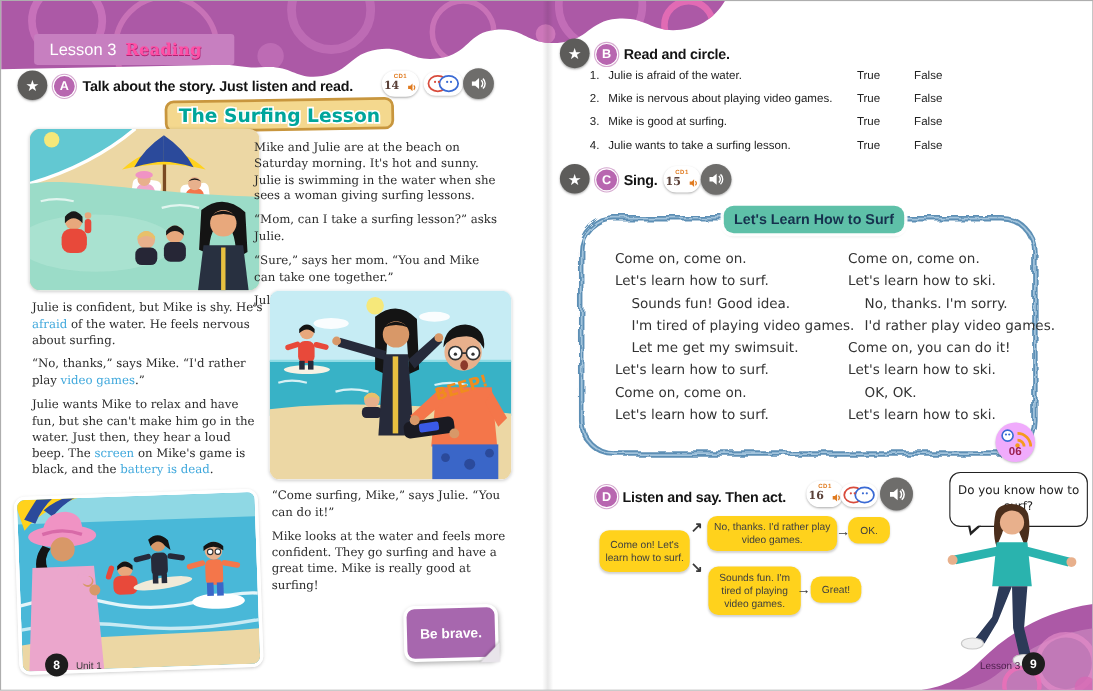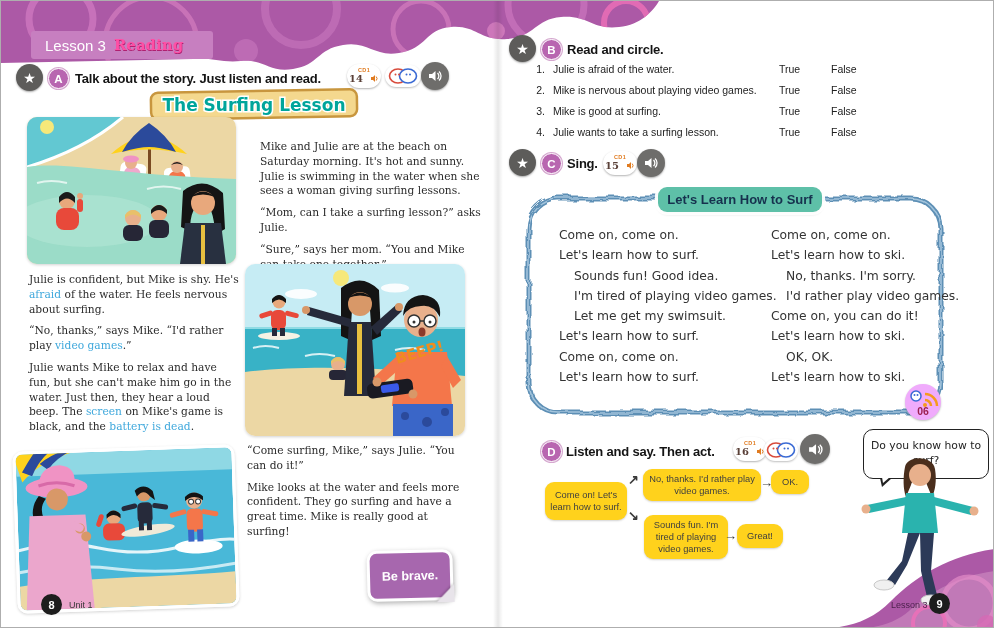--- a/index.html
+++ b/index.html
@@ -12,21 +12,21 @@
   .badge{width:19px;height:19px;border-radius:50%;background:#b866b0;color:#fff;font-weight:bold;
          font-size:11.5px;display:flex;align-items:center;justify-content:center;
          border:1.5px solid #fff;box-shadow:0 0 0 1px #d5a8cf;}
   .star-btn{width:27px;height:27px;border-radius:50%;background:#5d5c5a;color:#fff;display:flex;
             align-items:center;justify-content:center;font-size:14px;box-shadow:0 1px 2px rgba(0,0,0,.35);}
   .audio-btn{width:28px;height:28px;border-radius:50%;background:#6e6d6b;display:flex;align-items:center;
              justify-content:center;box-shadow:0 1px 2px rgba(0,0,0,.35);}
   .cd-icon{width:34px;height:24px;background:#fff;border-radius:12px;box-shadow:0 1px 2px rgba(0,0,0,.3);
            display:flex;flex-direction:column;align-items:center;justify-content:center;line-height:1;}
   .cd-label{font-size:5.5px;color:#e07b20;font-weight:bold;letter-spacing:.4px;}
-  .cd-row{display:flex;align-items:flex-start;gap:7px;}
+  .cd-row{display:flex;align-items:flex-end;gap:7px;}
   .cd-track{font-size:10px;font-weight:bold;color:#5a4038;font-family:"DejaVu Serif",serif;}
   .pair-icon{width:36px;height:22px;background:#fff;border-radius:11px;box-shadow:0 1px 2px rgba(0,0,0,.25);
              display:flex;align-items:center;justify-content:center;}
 
   
   .story{font-family:"DejaVu Serif",serif;font-size:10.7px;line-height:14.8px;color:#2b2b2b;}
   .story p{margin:0 0 7px 0;}
   .kw-blue{color:#3fa8dc;}
   .ill{border-radius:10px;overflow:hidden;box-shadow:0 1px 3px rgba(0,0,0,.18);}
 
@@ -181,21 +181,21 @@
       <path d="M124,93 Q132,83 140,93 L140,97 Q132,89 124,97 Z" fill="#1a1a1a"></path>
       <rect x="122" y="103" width="20" height="18" rx="6" fill="#262636"></rect>
       <path d="M156,74 Q176,58 196,76 L198,112 L188,118 Q187,88 176,86 Q163,88 163,114 L154,110 Z" fill="#141414"></path>
       <circle cx="176" cy="86" r="12" fill="#e8a87c"></circle>
       <path d="M164,80 Q176,69 188,80 Q176,75 164,80 Z" fill="#141414"></path>
       <path d="M158,106 L194,106 L199,147 L153,147 Z" fill="#283040"></path>
       <rect x="174" y="108" width="4" height="39" fill="#e8c040"></rect>
     </svg>
   </div>
 
-  <div class="abs story" style="left:259px;top:126px;width:222px;margin-top:13px;">
+  <div class="abs story" style="left:230px;top:126px;width:222px;">
     <p><span>Mike and Julie are at the beach on Saturday morning. It's hot and sunny. Julie is swimming in the water when she sees a woman giving surfing lessons.</span></p>
     <p><span>“Mom, can I take a surfing lesson?” asks Julie.</span></p>
     <p><span>“Sure,” says her mom. “You and Mike can take one together.”</span></p>
     <p><span>Julie runs over to Mike.</span></p>
   </div>
 
   <div class="abs story" style="left:28px;top:272px;width:212px;">
     <p><span>Julie is confident, but Mike is shy. He's </span><span class="kw-blue">afraid</span><span> of the water. He feels nervous about surfing.</span></p>
     <p><span>“No, thanks,” says Mike. “I'd rather play </span><span class="kw-blue">video games</span><span>.”</span></p>
     <p><span>Julie wants Mike to relax and have fun, but she can't make him go in the water. Just then, they hear a loud beep. The </span><span class="kw-blue">screen</span><span> on Mike's game is black, and the </span><span class="kw-blue">battery is dead</span><span>.</span></p>

